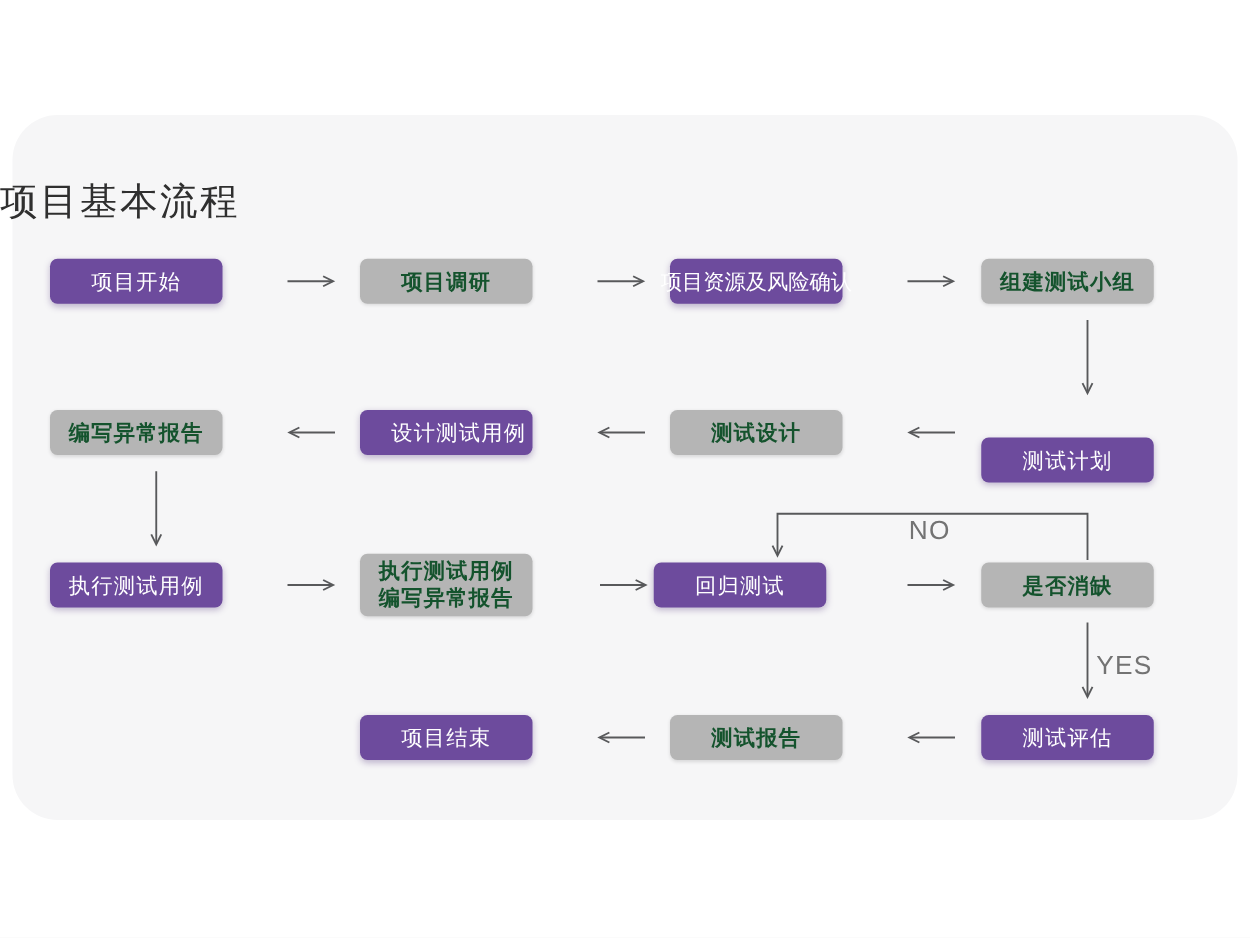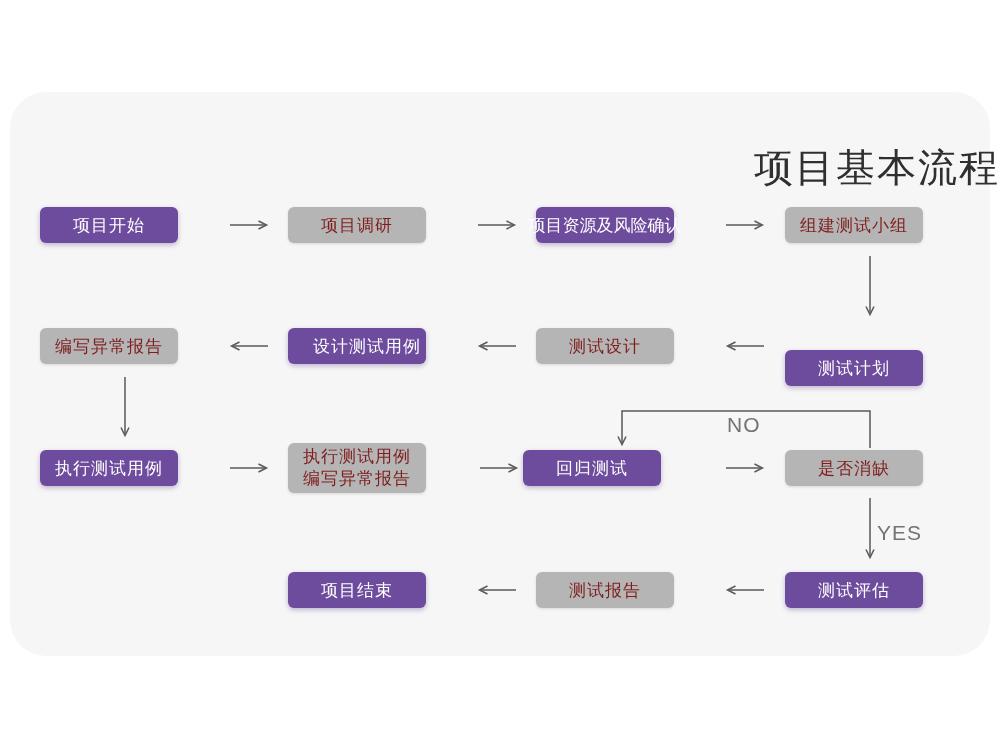--- a/index.html
+++ b/index.html
@@ -14,22 +14,22 @@
     position: absolute;
     left: 10px; top: 92px;
     width: 980px; height: 564px;
     background: #f6f6f7;
     border-radius: 36px;
   }
   .title {
     position: absolute;
     left: 0; top: 141px;
     width: 1000px;
-    text-align: right;
-    font-size: 39px;
+    text-align: left;
+    font-size: 30px;
     font-weight: 500;
     color: #2f2f2f;
     letter-spacing: 2px;
   }
   .node {
     position: absolute;
     width: 138px; height: 36px;
     border-radius: 6px;
     display: flex;
     align-items: center;
@@ -38,22 +38,23 @@
     letter-spacing: 1px;
     white-space: nowrap;
   }
   .node.purple {
     background: #6d4b9d;
     color: #ffffff;
     box-shadow: 0 2px 5px rgba(90, 60, 130, 0.35);
   }
   .node.gray {
     background: #b5b5b5;
-    color: #7f1d1d;
+    color: #14532d;
     box-shadow: 0 1px 3px rgba(0, 0, 0, 0.12);
+    font-weight: bold;
   }
   .node.tall {
     height: 50px;
     flex-direction: column;
     line-height: 22px;
   }
   .arrows {
     position: absolute;
     left: 0; top: 0;
     width: 1000px; height: 750px;

